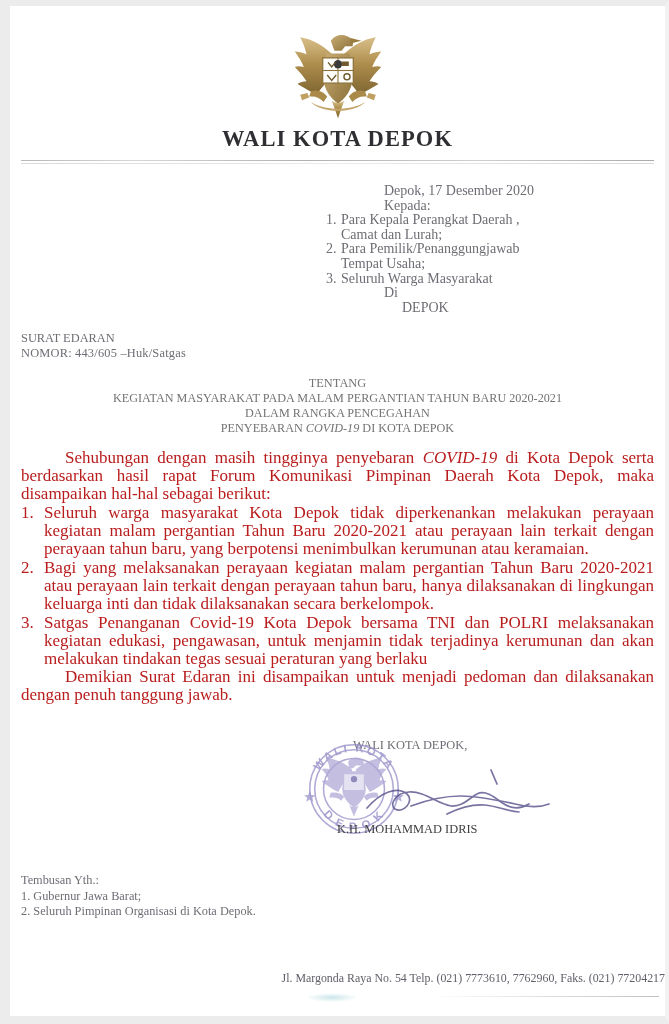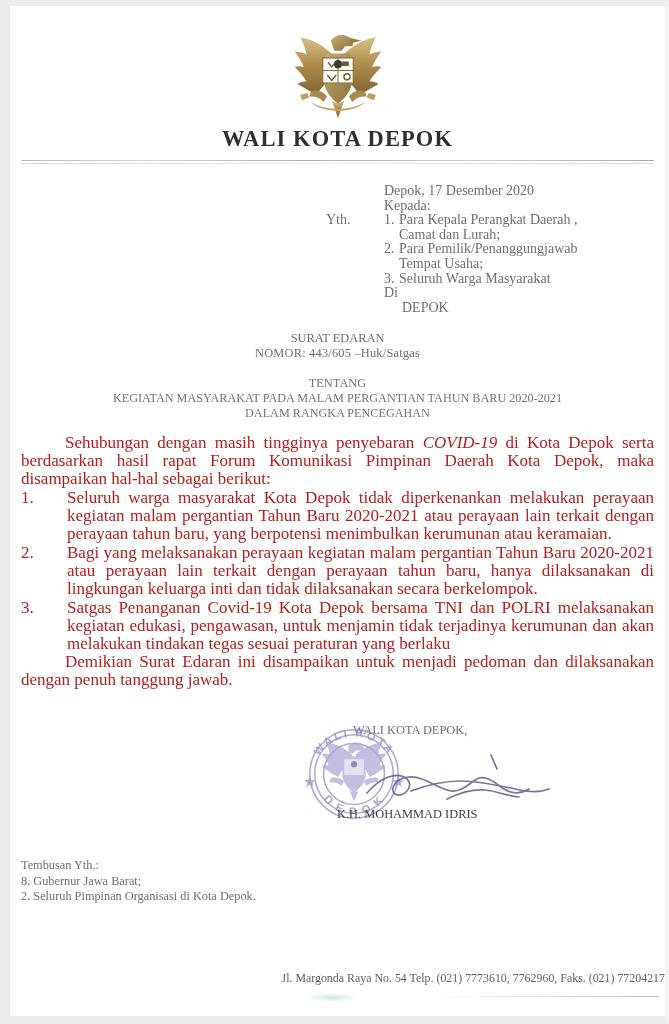--- a/index.html
+++ b/index.html
@@ -65,21 +65,21 @@
   .addr-yth{ width:58px; flex:0 0 58px; }
   .addr-list{ flex:1 1 auto; margin:0; padding:0; list-style:none; }
   .addr-list li{ display:flex; }
   .addr-num{ width:15px; flex:0 0 15px; }
   .addr-txt{ flex:1 1 auto; }
   .addr-di{ padding-left:58px; }
   .addr-depok{ padding-left:76px; }
 
   
   .doc-title{
-    text-align:center;
+    text-align:left;
     color:#6d6d74;
     font-size:12.4px;
     line-height:15px;
     margin-top:16px;
   }
   .doc-title .l2{ letter-spacing:.2px; }
   .tentang{
     text-align:center;
     color:#737373;
     font-size:12.4px;
@@ -100,21 +100,21 @@
   .body-text p{ margin:0; }
   .indent{ text-indent:44px; }
   ol.items{
     margin:0; padding:0; list-style:none;
   }
   ol.items > li{
     display:flex;
     margin-top:1px;
   }
   ol.items > li .n{ width:23px; flex:0 0 23px; }
-  ol.items > li .t{ flex:1 1 auto; text-align:justify;margin-left:23px; }
+  ol.items > li .t{ flex:1 1 auto; text-align:justify; }
   .closing{ margin-top:12px; }
 
   
   .sig{
     position:relative;
     margin-top:34px;
     height:115px;
   }
   .sig-title{
     position:absolute;
@@ -230,21 +230,20 @@
     </span>
     <div class="kop-title">WALI KOTA DEPOK</div>
   </div>
   <div class="rule"></div>
   <div class="rule2"></div>
 
   <div class="addr-wrap">
     <div class="addr-city">Depok, 17 Desember 2020</div>
     <div class="addr-kepada">Kepada:</div>
     <div class="addr-row">
-      <div class="addr-yth">Yth.</div>
       <ul class="addr-list">
         <li>
           <span class="addr-num">1.</span>
           <span class="addr-txt">
             <span>Para Kepala Perangkat Daerah ,</span><br>
             <span>Camat dan Lurah;</span>
           </span>
         </li>
         <li>
           <span class="addr-num">2.</span>
@@ -265,20 +264,21 @@
 
   <div class="doc-title">
     <div>SURAT EDARAN</div>
     <div class="l2">NOMOR: 443/605 –Huk/Satgas</div>
   </div>
 
   <div class="tentang">
     <div>TENTANG</div>
     <div class="sub">KEGIATAN MASYARAKAT PADA MALAM PERGANTIAN TAHUN BARU 2020-2021</div>
     <div class="sub">DALAM RANGKA PENCEGAHAN</div>
+    <div class="sub"><span>PENYEBARAN </span><span class="it">COVID-19</span><span> DI KOTA DEPOK</span></div>
   </div>
 
   <div class="body-text">
     <p class="indent"><span>Sehubungan dengan masih tingginya penyebaran </span><span class="it">COVID-19</span><span> di Kota Depok serta berdasarkan hasil rapat Forum Komunikasi Pimpinan Daerah Kota Depok, maka disampaikan hal-hal sebagai berikut:</span></p>
 
     <ol class="items">
       <li>
         <span class="n">1.</span>
         <span class="t">Seluruh warga masyarakat Kota Depok tidak diperkenankan melakukan perayaan kegiatan malam pergantian Tahun Baru 2020-2021 atau perayaan lain terkait dengan perayaan tahun baru, yang berpotensi menimbulkan kerumunan atau keramaian.</span>
       </li>
@@ -348,21 +348,21 @@
           <path d="M140 8 L146 22"></path>
         </g>
       </svg>
     </span>
 
     <div class="sig-name">K.H. MOHAMMAD IDRIS</div>
   </div>
 
   <div class="tembusan">
     <div>Tembusan Yth.:</div>
-    <div>8. Gubernur Jawa Barat;</div>
+    <div>1. Gubernur Jawa Barat;</div>
     <div>2. Seluruh Pimpinan Organisasi di Kota Depok.</div>
   </div>
 
   <div class="footer">
     <div>Jl. Margonda Raya No. 54 Telp. (021) 7773610, 7762960, Faks. (021) 77204217</div>
   </div>
   <div class="smudge"></div>
   <div class="edge-line"></div>
 
  </div>

